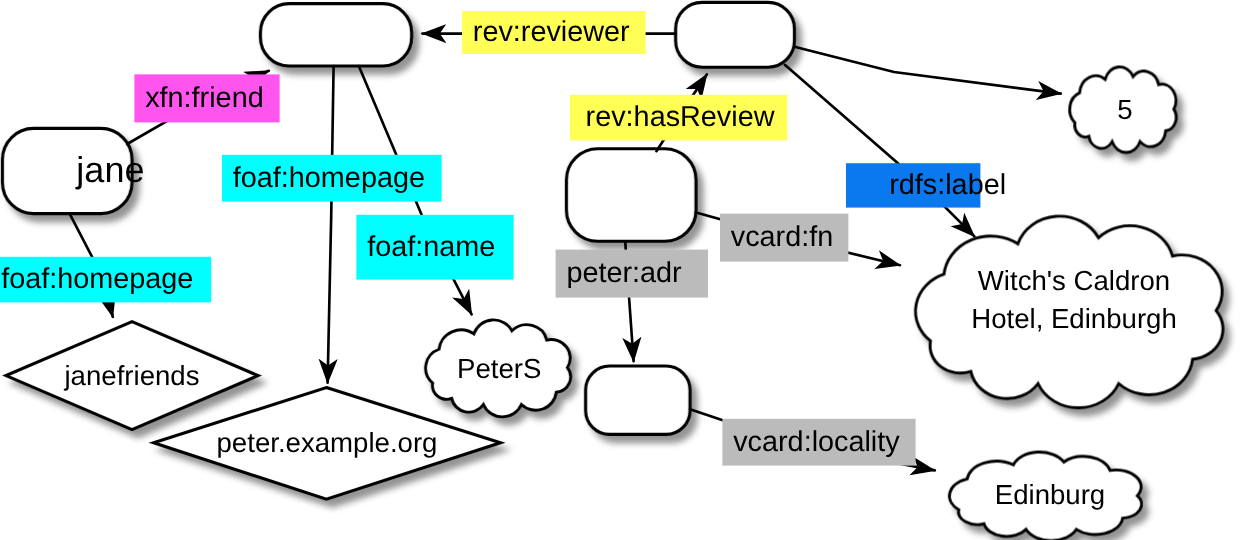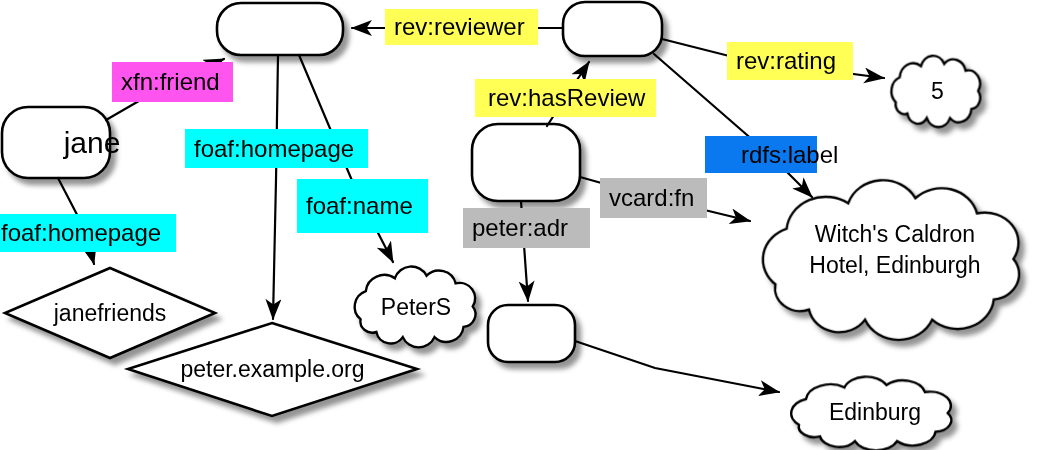--- a/index.html
+++ b/index.html
@@ -82,28 +82,28 @@
   <div class="lbl" style="left: -8px; top: 214px; width: 184px; height: 38px; background: rgb(0, 255, 255);">foaf:homepage</div>
 
   <div class="lbl" style="left: 185px; top: 129px; width: 183px; height: 39px; background: rgb(0, 255, 255);">foaf:homepage</div>
 
   <div class="lbl" style="left: 297px; top: 179px; width: 131px; height: 54px; background: rgb(0, 255, 255);">foaf:name</div>
 
   <div class="lbl" style="left: 385px; top: 9px; width: 153px; height: 36px; background: rgb(255, 255, 85);">rev:reviewer</div>
 
   <div class="lbl" style="left: 475px; top: 79px; width: 181px; height: 38px; background: rgb(255, 255, 85); padding-left: 13px;">rev:hasReview</div>
 
-  <div class="lbl" style="left: 727px; top: 42px; width: 126px; height: 38px; background: rgb(255, 255, 85);">rev:rating</div>
 
   <div class="lbl" style="left: 705px; top: 136px; width: 112px; height: 37px; background: rgb(10, 120, 238); padding-left: 36px;">rdfs:label</div>
 
   <div class="lbl" style="left: 600px; top: 178px; width: 107px; height: 40px; background: rgb(187, 187, 187);">vcard:fn</div>
 
   <div class="lbl" style="left: 463px; top: 208px; width: 127px; height: 40px; background: rgb(187, 187, 187);">peter:adr</div>
 
+  <div class="lbl" style="left: 602px; top: 349px; width: 161px; height: 39px; background: rgb(187, 187, 187);">vcard:locality</div>
 
   <div class="node-text nt-jane" style="left:2px;top:107px;width:108px;height:71px;">jane</div>
 
   <div class="node-text nt-std" style="left:25px;top:295px;width:170px;height:36px;">janefriends</div>
 
   <div class="node-text nt-std" style="left:130px;top:350px;width:285px;height:38px;">peter.example.org</div>
 
   <div class="node-text nt-cloud" style="left:352px;top:288px;width:128px;height:38px;">PeterS</div>
 
   <div class="node-text nt-cloud" style="left:890px;top:72px;width:95px;height:38px;">5</div>

